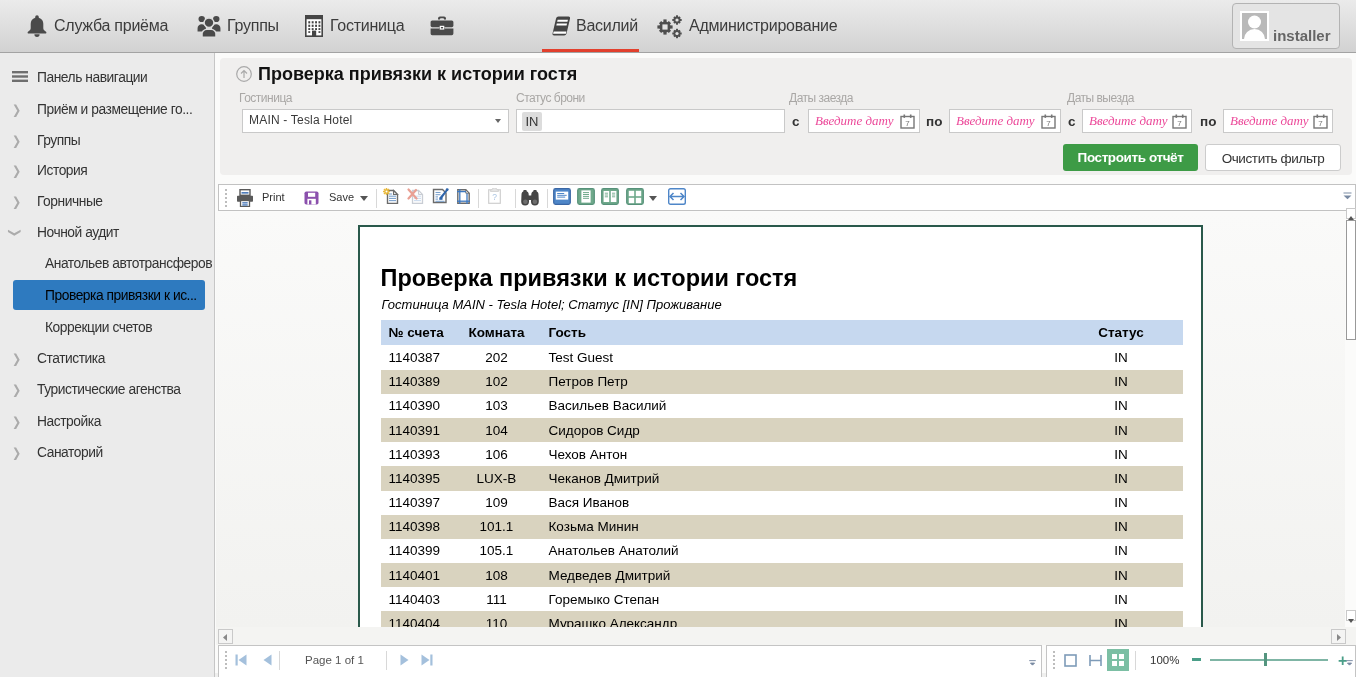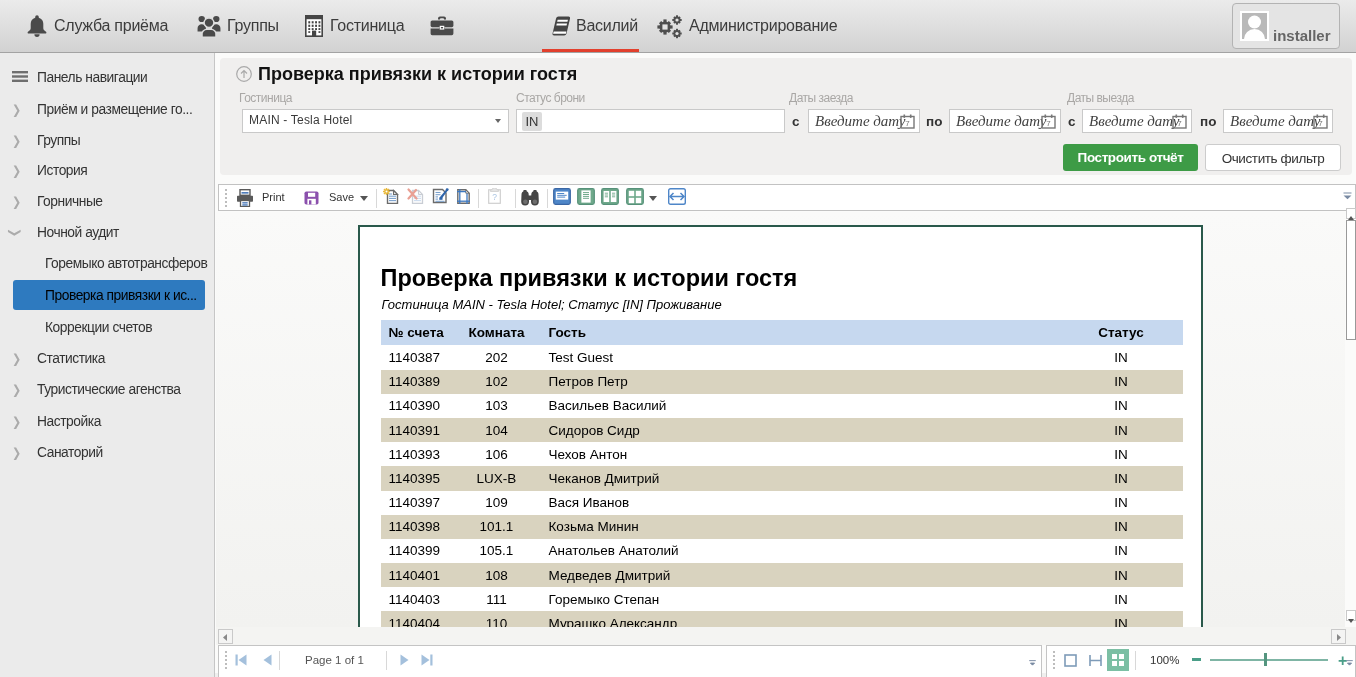--- a/index.html
+++ b/index.html
@@ -31,21 +31,21 @@
 #sel-item { left:13px; top:280px; width:192px; height:30px; background:#2e7abf;
   border-radius:3px; color:#000000; font-size:13.8px; letter-spacing:-0.45px; display:flex; align-items:center; white-space:nowrap; overflow:hidden; }
 #sel-item span { margin-left:32px; }
 
 
 #panel { left:220px; top:58px; width:1132px; height:117px; background:#f0efee; border-radius:4px; }
 #ptitle { left:258px; top:64px; font-size:18px; font-weight:bold; color:#111; }
 .flabel { position:absolute; top:91px; font-size:12px; letter-spacing:-0.5px; color:#a9a7a5; }
 .finput { position:absolute; top:109px; height:24px; background:#fff; border:1px solid #c9c9c9; }
 .smalllbl { position:absolute; top:114px; font-size:13.5px; font-weight:bold; color:#333; }
-.phold { font-family:"Liberation Serif", serif; font-style:italic; font-size:15px; color:#404040; position:absolute; left:6px; top:3px; }
+.phold { font-family:"Liberation Serif", serif; font-style:italic; font-size:13px; color:#ec4899; position:absolute; left:6px; top:3px; }
 .cal { position:absolute; right:4px; top:4px; }
 #chipIN { position:absolute; left:5px; top:2px; width:20px; height:19px; background:#dcdcdc;
   border-radius:2px; font-size:13px; color:#333; text-align:center; line-height:19px; }
 .btn { position:absolute; top:144px; height:27px; font-size:14px; text-align:center;
   border-radius:3px; line-height:27px; }
 #btn-green { left:1063px; width:135px; background:#3d9b46; color:#fff; font-weight:bold; font-size:13.5px; letter-spacing:-0.4px; }
 #btn-white { left:1205px; width:136px; background:#fff; color:#333; border:1px solid #ccc; font-size:13.5px; letter-spacing:-0.4px; }
 
 
 #toolbar { left:218px; top:184px; width:1138px; height:27px; background:#fff; border:1px solid #c2c2c2; }
@@ -222,21 +222,21 @@
   </div>
 <div class="sbitem" style="top:186px;">
     <span class="chev">❯</span>
     <span class="txt">Горничные</span>
   </div>
 <div class="sbitem" style="top:217px;">
     <span class="chev" style="transform:rotate(90deg) scaleY(1.15);left:11px;">❯</span>
     <span class="txt">Ночной аудит</span>
   </div>
 <div class="sbitem" style="top:248px;">
-    <span class="txt2">Горемыко автотрансферов</span>
+    <span class="txt2">Анатольев автотрансферов</span>
   </div>
 <div id="sel-item" class="abs">
     <span>Проверка привязки к ис...</span>
   </div>
 <div class="sbitem" style="top:312px;">
     <span class="txt2">Коррекции счетов</span>
   </div>
 <div class="sbitem" style="top:343px;">
     <span class="chev">❯</span>
     <span class="txt">Статистика</span>

